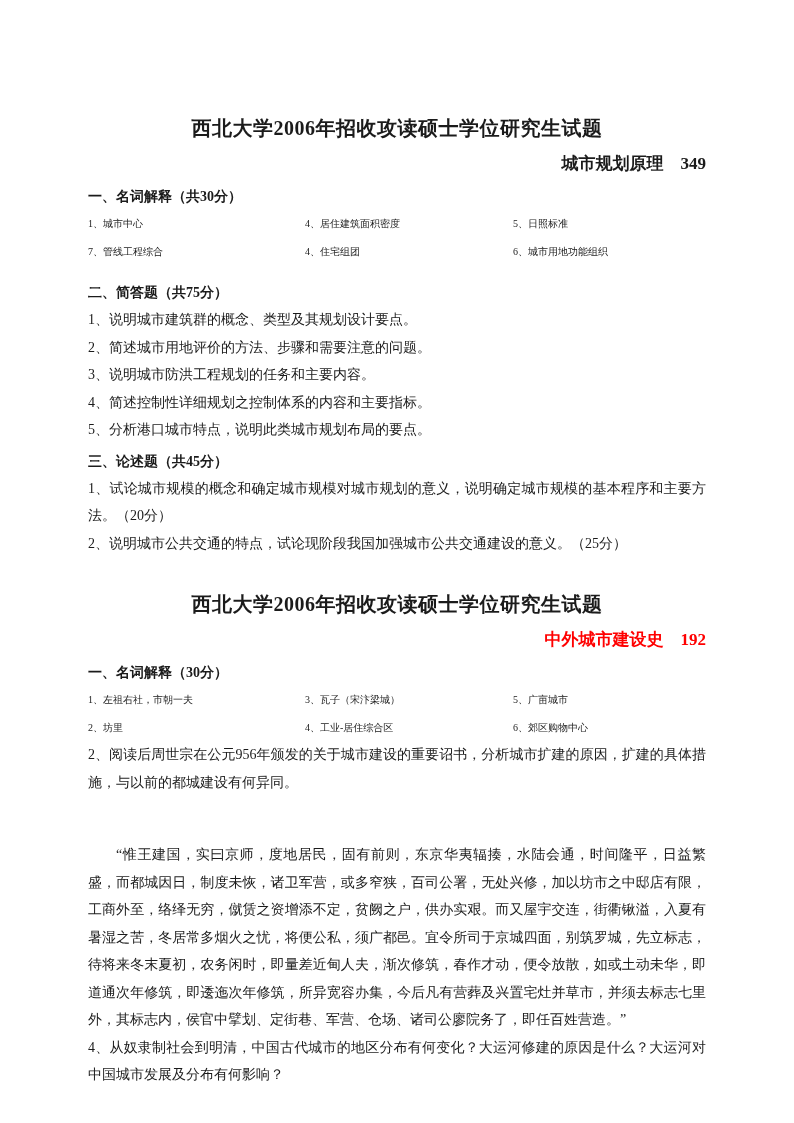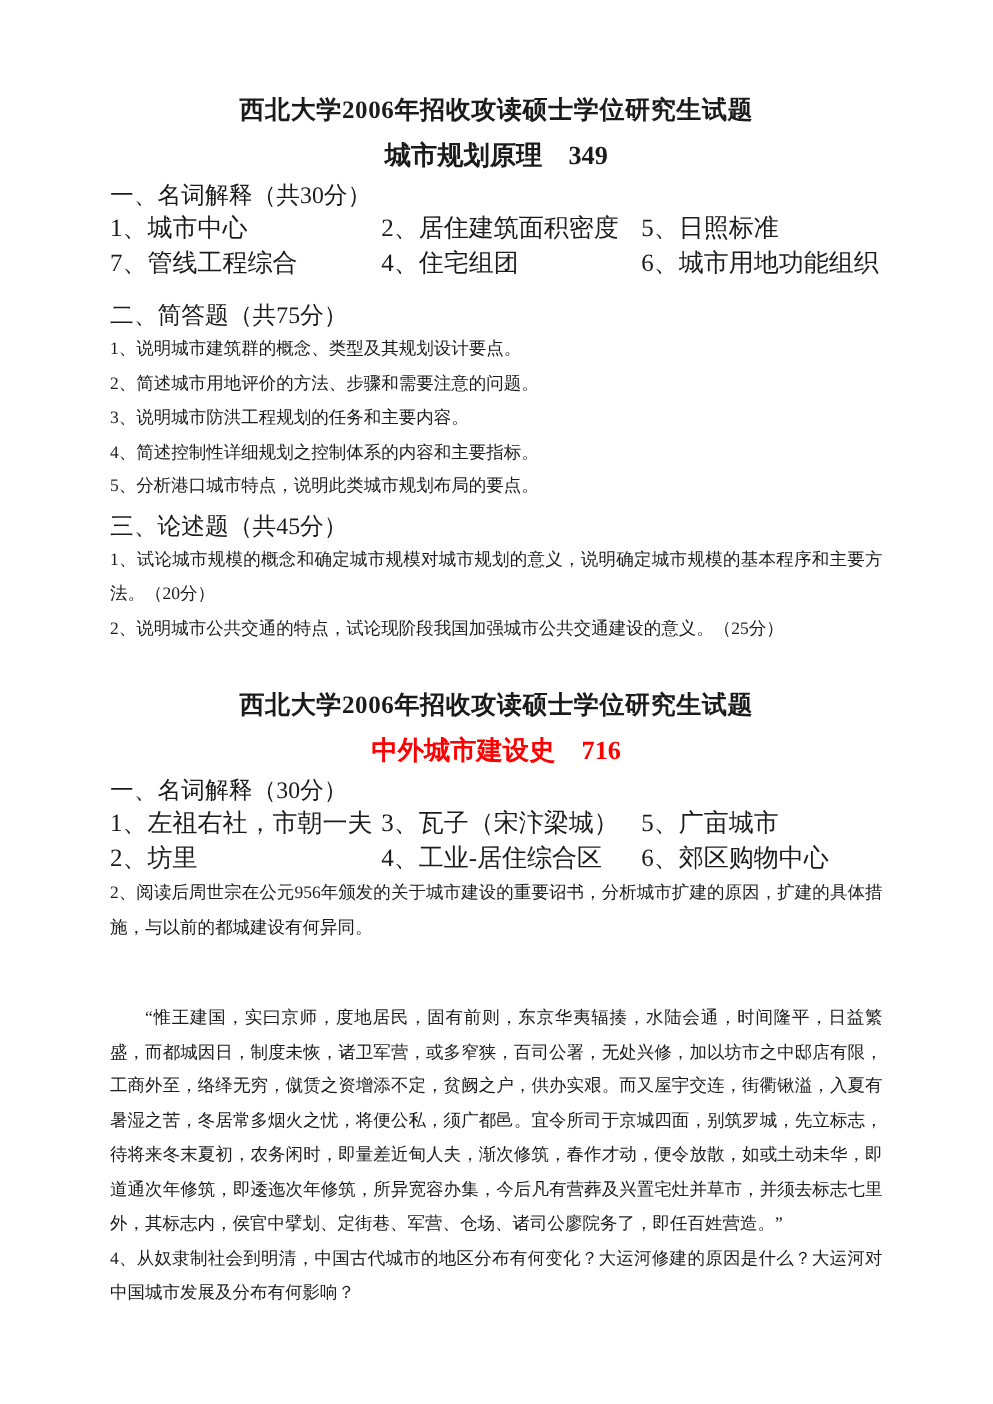--- a/index.html
+++ b/index.html
@@ -3,51 +3,51 @@
 <meta charset="utf-8">
 <style>
   html, body { margin: 0; padding: 0; background: #ffffff; }
   .page {
     position: relative;
     width: 794px;
     height: 1123px;
     margin: 0 auto;
     background: #ffffff;
     box-sizing: border-box;
-    padding: 75px 88px 0 88px;
+    padding: 115px 88px 0 88px;
     font-family: "Liberation Serif", "DejaVu Serif", serif;
     color: #1b1b1b;
     overflow: hidden;
   }
   .title {
     text-align: center;
     font-weight: bold;
     font-size: 20px;
     line-height: 26px;
     margin: 0 0 12px 0;
     letter-spacing: 0.5px;
   }
   .subject {
-    text-align: center;
+    text-align: right;
     font-weight: bold;
-    font-size: 21px;
+    font-size: 17px;
     line-height: 22px;
     margin: 0 0 8px 0;
   }
   .subject.red { color: #ff0000; }
   .sec-heading {
-    font-weight: normal;
-    font-size: 19px;
+    font-weight: bold;
+    font-size: 14px;
     line-height: 27px;
     margin: 0;
   }
   .terms {
     display: grid;
     grid-template-columns: 217px 208px 1fr;
-    font-size: 20px;
+    font-size: 10px;
     line-height: 27.5px;
   }
   .q {
     font-size: 14px;
     line-height: 27.5px;
     margin: 0;
     text-align: justify;
   }
   .quote { text-indent: 2em; margin-top: 45px; }
   .gap-sm { margin-top: 14px; }
@@ -59,42 +59,42 @@
 
 <div class="page">
 
   <div>
     <div class="title">西北大学2006年招收攻读硕士学位研究生试题</div>
     <div class="subject">城市规划原理　349</div>
 
     <div class="sec-heading">一、名词解释（共30分）</div>
     <div class="terms">
       <span>1、城市中心</span>
-      <span>2、居住建筑面积密度</span>
+      <span>4、居住建筑面积密度</span>
       <span>5、日照标准</span>
       <span>7、管线工程综合</span>
       <span>4、住宅组团</span>
       <span>6、城市用地功能组织</span>
     </div>
 
     <div class="sec-heading gap-sm">二、简答题（共75分）</div>
     <p class="q">1、说明城市建筑群的概念、类型及其规划设计要点。</p>
     <p class="q">2、简述城市用地评价的方法、步骤和需要注意的问题。</p>
     <p class="q">3、说明城市防洪工程规划的任务和主要内容。</p>
     <p class="q">4、简述控制性详细规划之控制体系的内容和主要指标。</p>
     <p class="q">5、分析港口城市特点，说明此类城市规划布局的要点。</p>
 
     <div class="sec-heading gap-xs">三、论述题（共45分）</div>
     <p class="q">1、试论城市规模的概念和确定城市规模对城市规划的意义，说明确定城市规模的基本程序和主要方法。（20分）</p>
     <p class="q">2、说明城市公共交通的特点，试论现阶段我国加强城市公共交通建设的意义。（25分）</p>
   </div>
 
   <div class="exam2">
     <div class="title">西北大学2006年招收攻读硕士学位研究生试题</div>
-    <div class="subject red">中外城市建设史　716</div>
+    <div class="subject red">中外城市建设史　192</div>
 
     <div class="sec-heading">一、名词解释（30分）</div>
     <div class="terms">
       <span>1、左祖右社，市朝一夫</span>
       <span>3、瓦子（宋汴梁城）</span>
       <span>5、广亩城市</span>
       <span>2、坊里</span>
       <span>4、工业-居住综合区</span>
       <span>6、郊区购物中心</span>
     </div>

